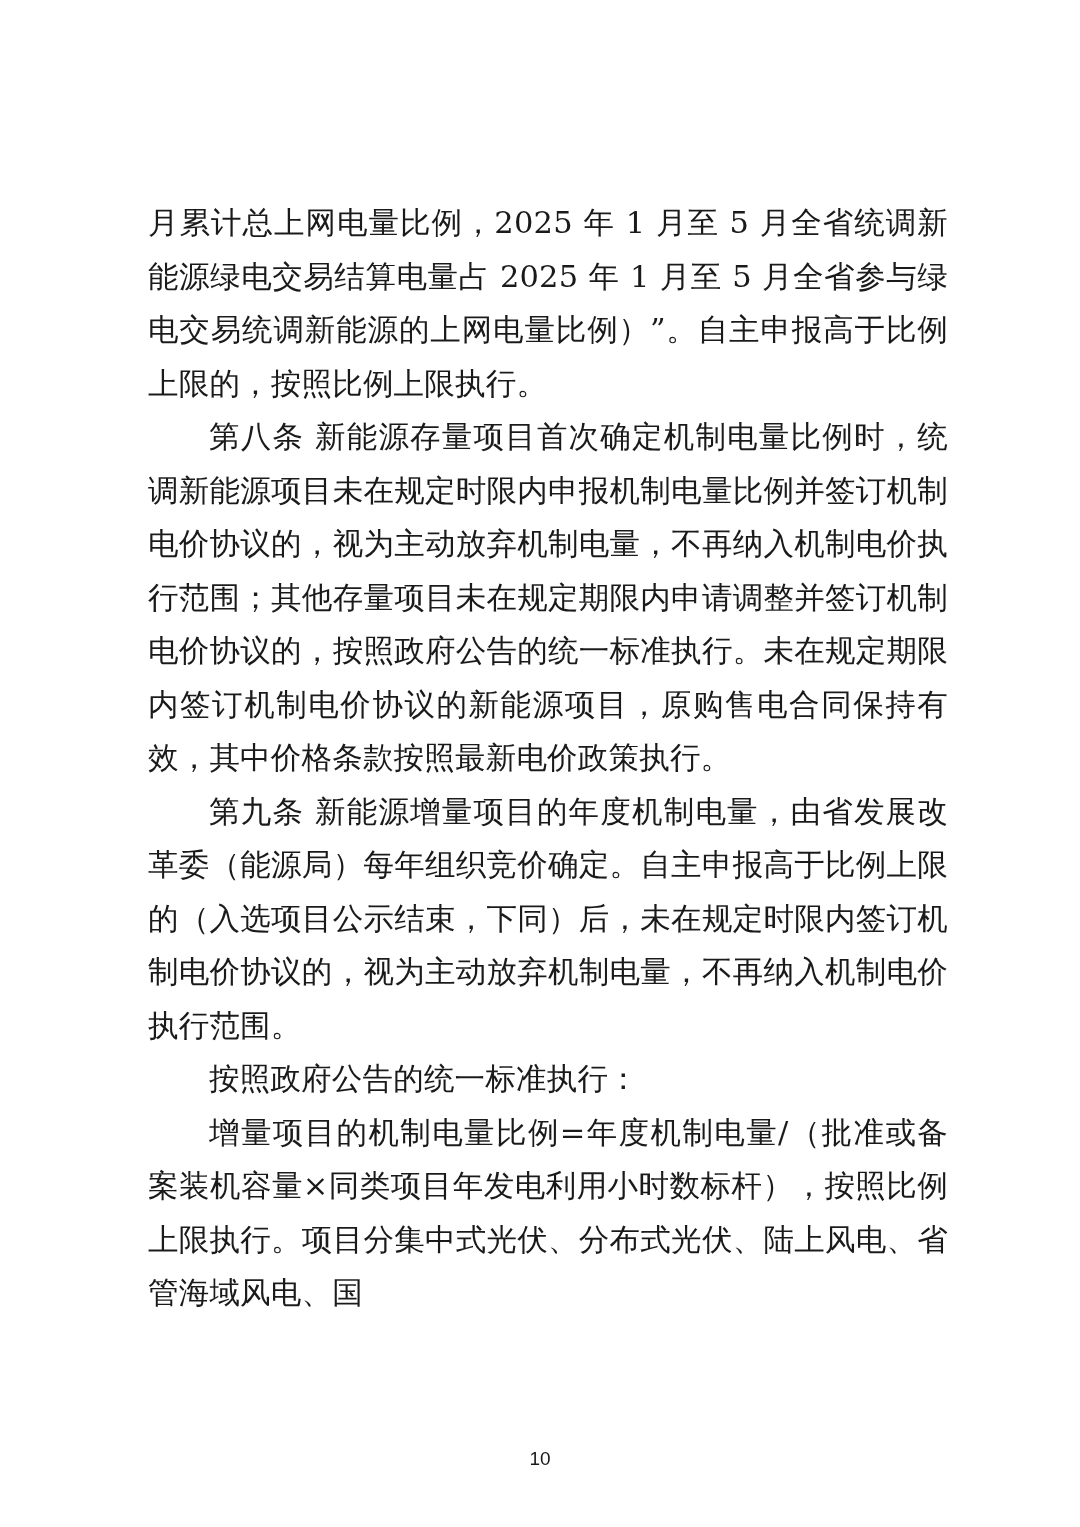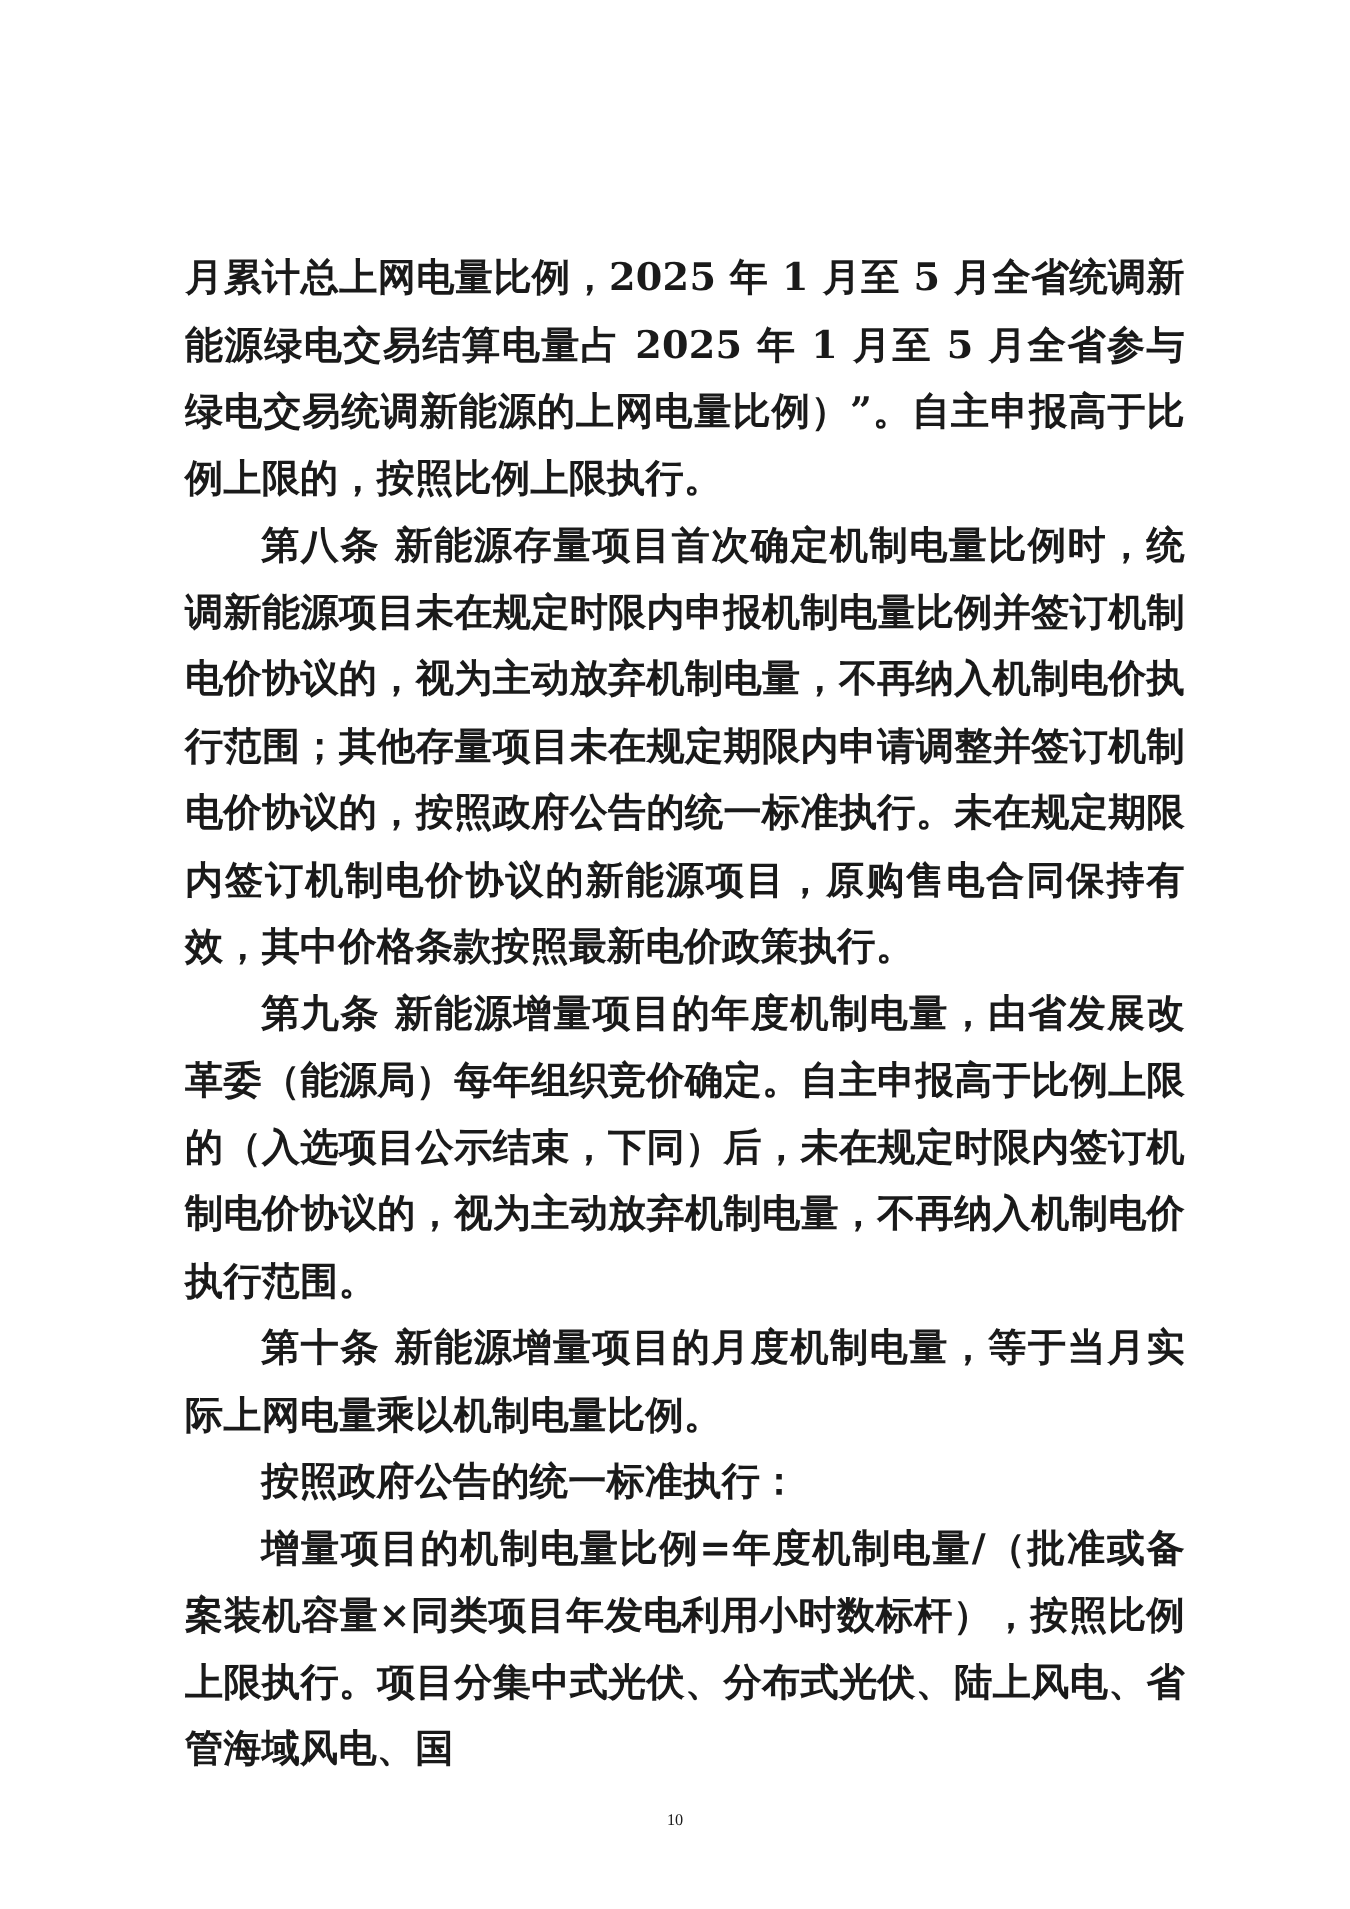--- a/index.html
+++ b/index.html
@@ -17,54 +17,52 @@
     height: 1527px;
     background: #ffffff;
     box-sizing: border-box;
     overflow: hidden;
   }
   .content {
     position: absolute;
     left: 148px;
     top: 196px;
     width: 800px;
-    font-weight: bold;
   }
   p {
     margin: 0;
     font-size: 30.5px;
     line-height: 53.5px;
     text-align: justify;
     text-justify: inter-ideograph;
     letter-spacing: 0.2px;
     font-family: "DejaVu Serif", "Liberation Serif", serif;
   }
   p.indent {
     text-indent: 61px;
   }
   .page-number {
     position: absolute;
     left: 0;
     top: 1448px;
     width: 1080px;
     text-align: center;
-    font-size: 13px;
-    font-family: Liberation Serif, serif;
+    font-size: 19px;
+    font-family: Liberation Sans, sans-serif;
     color: #1a1a1a;
   }
 </style>
 </head>
 <body>
 
 <div class="page">
 
   <div class="content">
     <p class="body">月累计总上网电量比例，2025 年 1 月至 5 月全省统调新能源绿电交易结算电量占 2025 年 1 月至 5 月全省参与绿电交易统调新能源的上网电量比例）”。自主申报高于比例上限的，按照比例上限执行。</p>
     <p class="indent">第八条 新能源存量项目首次确定机制电量比例时，统调新能源项目未在规定时限内申报机制电量比例并签订机制电价协议的，视为主动放弃机制电量，不再纳入机制电价执行范围；其他存量项目未在规定期限内申请调整并签订机制电价协议的，按照政府公告的统一标准执行。未在规定期限内签订机制电价协议的新能源项目，原购售电合同保持有效，其中价格条款按照最新电价政策执行。</p>
     <p class="indent">第九条 新能源增量项目的年度机制电量，由省发展改革委（能源局）每年组织竞价确定。自主申报高于比例上限的（入选项目公示结束，下同）后，未在规定时限内签订机制电价协议的，视为主动放弃机制电量，不再纳入机制电价执行范围。</p>
-    <p class="indent">第十条 新能源增量项目的月度机制电量，等于当月实际上网电量乘以机制电量比例。</p>
     <p class="indent">按照政府公告的统一标准执行：</p>
     <p class="indent">增量项目的机制电量比例=年度机制电量/（批准或备案装机容量×同类项目年发电利用小时数标杆），按照比例上限执行。项目分集中式光伏、分布式光伏、陆上风电、省管海域风电、国</p>
   </div>
 
   <div class="page-number">10</div>
 
 </div>
 
 </body></html>

